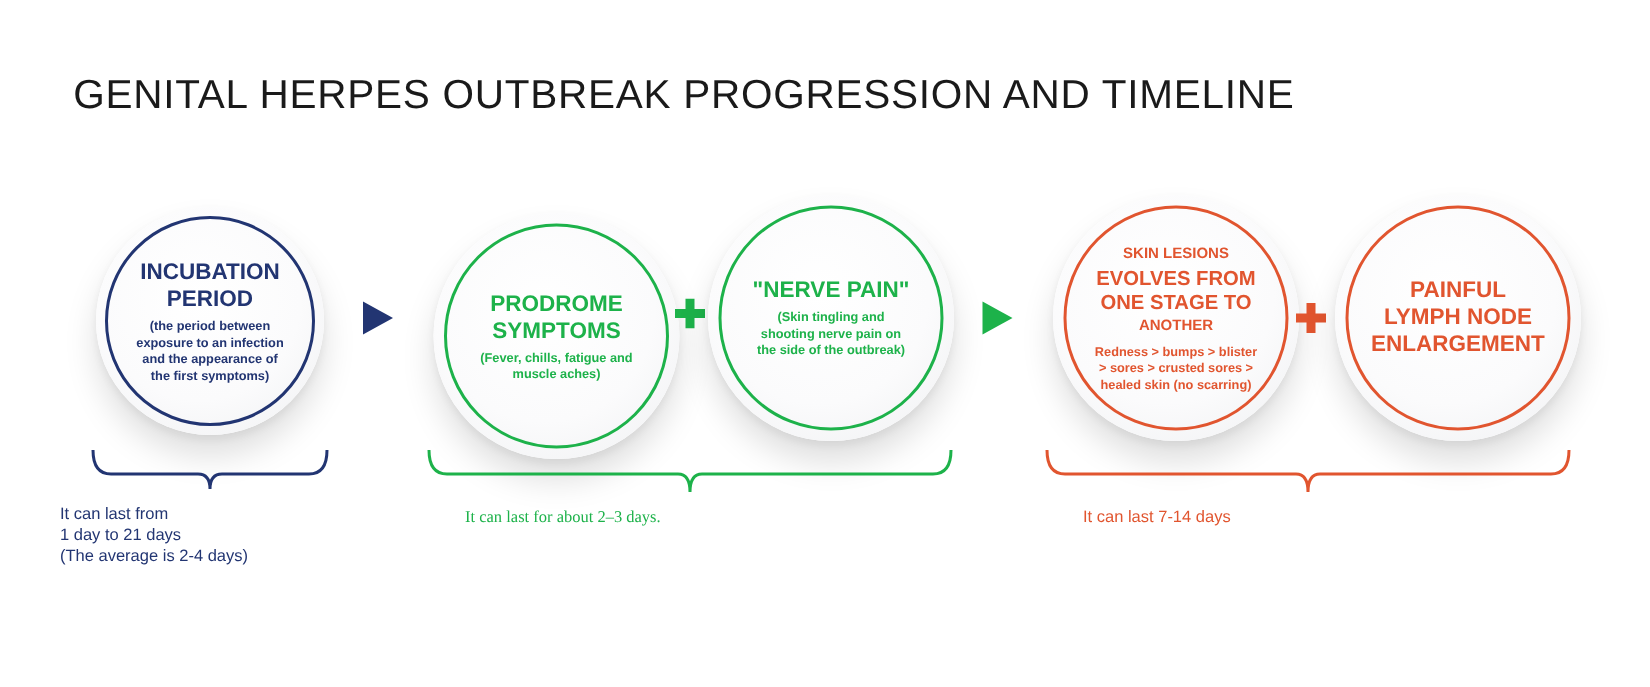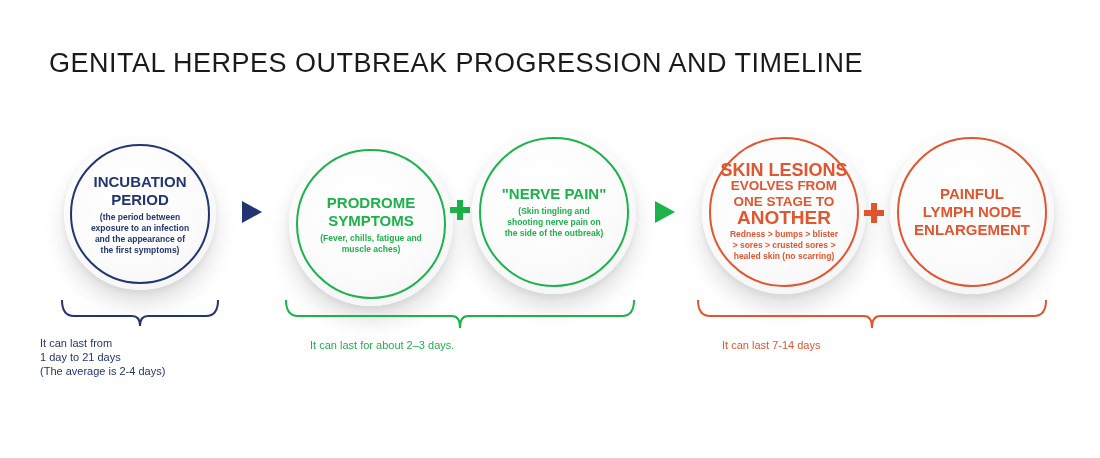--- a/index.html
+++ b/index.html
@@ -84,24 +84,24 @@
       <div>the side of the outbreak)</div>
     </div>
   </div>
 </div>
 
 <div class="arrow" style="left:655px; top:201px; border-top:11px solid transparent; border-bottom:11px solid transparent; border-left:20px solid #1db24a;"></div>
 
 <div class="circle" style="left:702px; top:130px; width:164px; height:164px;">
   <div class="ring" style="left:7px; top:7px; width:150px; height:150px; border-color:#e1552f;"></div>
   <div class="ctext orange">
-    <div class="ctitle" style="font-size:18px; line-height:16px;">SKIN LESIONS</div>
+    <div class="ctitle" style="font-size:10px; line-height:16px;">SKIN LESIONS</div>
     <div class="ctitle" style="font-size:13.5px; line-height:16px;">EVOLVES FROM</div>
     <div class="ctitle" style="font-size:13.5px; line-height:16px;">ONE STAGE TO</div>
-    <div class="ctitle" style="font-size:19px; line-height:16px;">ANOTHER</div>
+    <div class="ctitle" style="font-size:10px; line-height:16px;">ANOTHER</div>
     <div class="csub">
       <div>Redness &gt; bumps &gt; blister</div>
       <div>&gt; sores &gt; crusted sores &gt;</div>
       <div>healed skin (no scarring)</div>
     </div>
   </div>
 </div>
 
 <div class="plus" style="left:864px; top:198px;">
   <svg width="20" height="20" viewBox="0 0 20 20">
@@ -124,21 +124,21 @@
 </svg>
 <div class="note navy" style="left:40px; top:336px; width:200px;">
   <div>It can last from</div>
   <div>1 day to 21 days</div>
   <div>(The average is 2-4 days)</div>
 </div>
 
 <svg class="brace" style="left:282px; top:298px;" width="356" height="32" viewBox="0 0 356 32">
   <path d="M4 2 Q4 18 16 18 L170 18 Q178 18 178 30 Q178 18 186 18 L340 18 Q352 18 352 2" fill="none" stroke="#1db24a" stroke-width="2"></path>
 </svg>
-<div class="note green" style="left:310px; top:338px; width:300px;">
+<div class="note green" style="left:310px; top:338px; width:300px;font-family:Liberation Serif, serif;">
   <div>It can last for about 2–3 days.</div>
 </div>
 
 <svg class="brace" style="left:694px; top:298px;" width="356" height="32" viewBox="0 0 356 32">
   <path d="M4 2 Q4 18 16 18 L170 18 Q178 18 178 30 Q178 18 186 18 L340 18 Q352 18 352 2" fill="none" stroke="#e1552f" stroke-width="2"></path>
 </svg>
 <div class="note orange" style="left:722px; top:338px; width:300px;">
   <div>It can last 7-14 days</div>
 </div>
 

